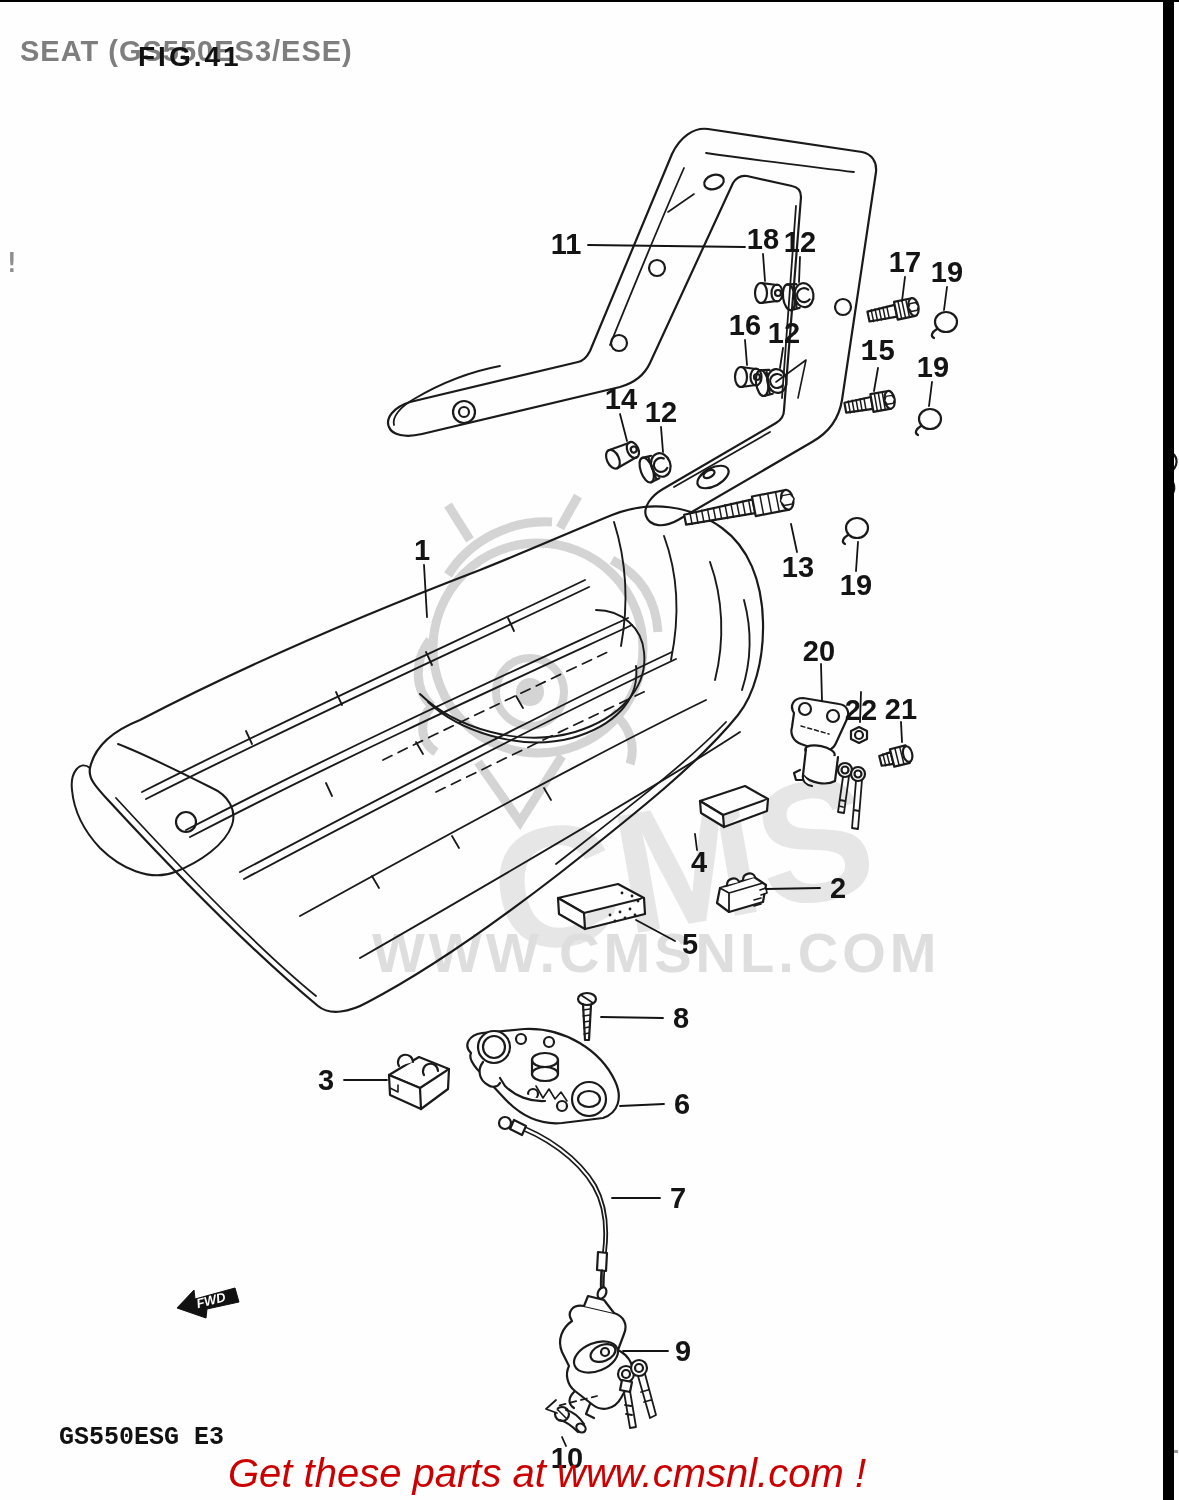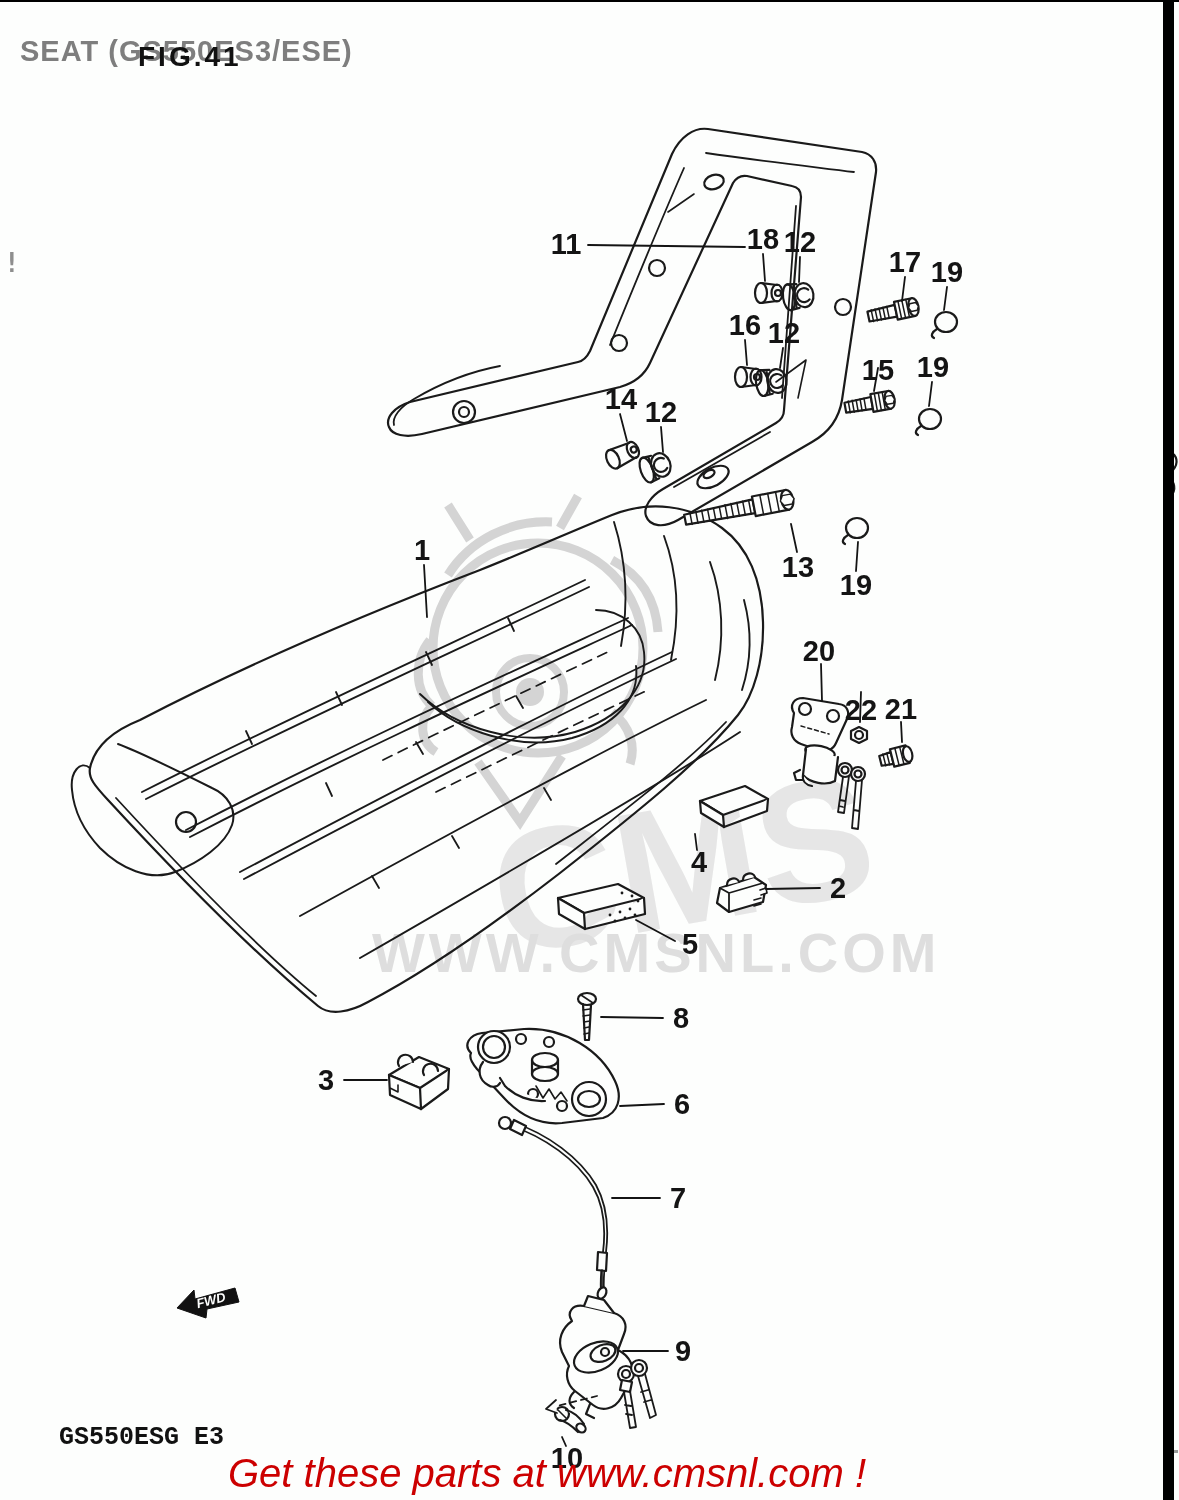--- a/index.html
+++ b/index.html
@@ -356,21 +356,21 @@
 
   <div id="callout-layer">
       <div class="callout-label" style="left: 422px; top: 550px;">1</div>
       <div class="callout-label" style="left: 566px; top: 244px;">11</div>
       <div class="callout-label" style="left: 763px; top: 239px;">18</div>
       <div class="callout-label" style="left: 800px; top: 242px;">12</div>
       <div class="callout-label" style="left: 905px; top: 262px;">17</div>
       <div class="callout-label" style="left: 947px; top: 272px;">19</div>
       <div class="callout-label" style="left: 745px; top: 325px;">16</div>
       <div class="callout-label" style="left: 784px; top: 333px;">12</div>
-      <div class="callout-label" style="left: 878px; top: 370px;">15</div>
+      <div class="callout-label" style="left: 878px; top: 352px; font-family: Liberation Mono, monospace;">15</div>
       <div class="callout-label" style="left: 933px; top: 367px;">19</div>
       <div class="callout-label" style="left: 621px; top: 399px;">14</div>
       <div class="callout-label" style="left: 661px; top: 412px;">12</div>
       <div class="callout-label" style="left: 798px; top: 567px;">13</div>
       <div class="callout-label" style="left: 856px; top: 585px;">19</div>
       <div class="callout-label" style="left: 819px; top: 651px;">20</div>
       <div class="callout-label" style="left: 861px; top: 694px; margin-top: 16px;">22</div>
       <div class="callout-label" style="left: 901px; top: 709px;">21</div>
       <div class="callout-label" style="left: 699px; top: 862px;">4</div>
       <div class="callout-label" style="left: 838px; top: 888px;">2</div>

